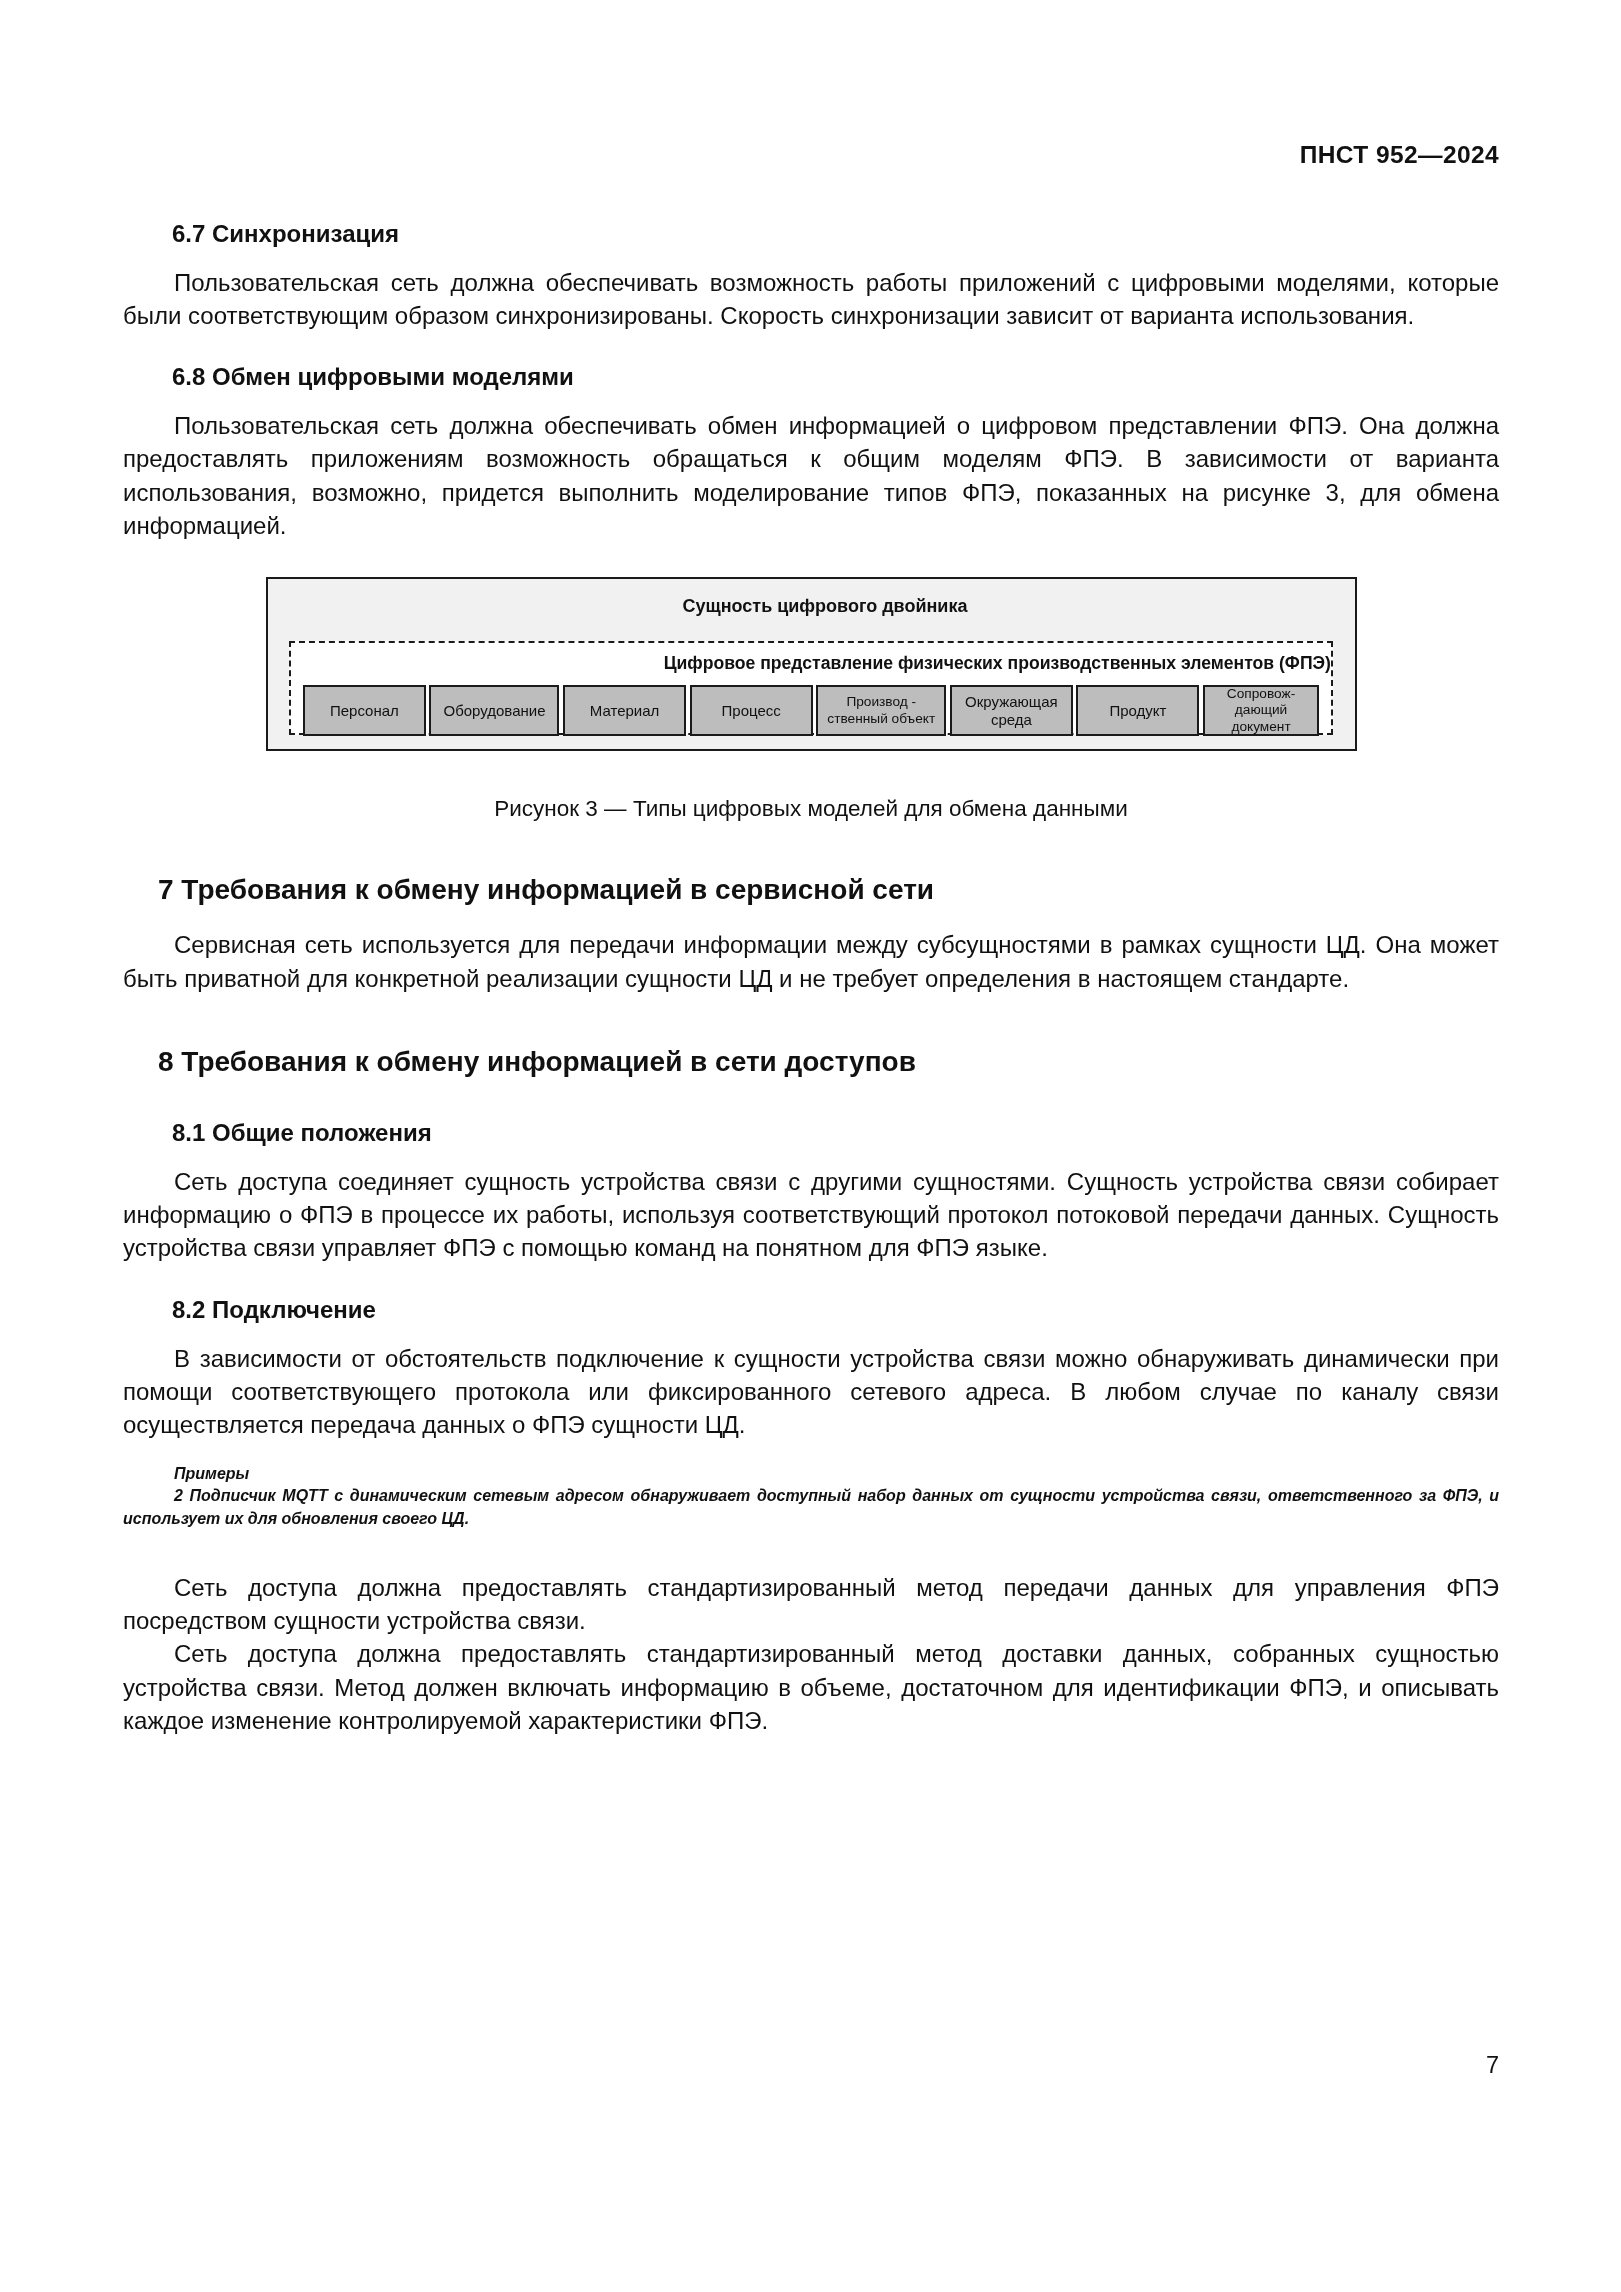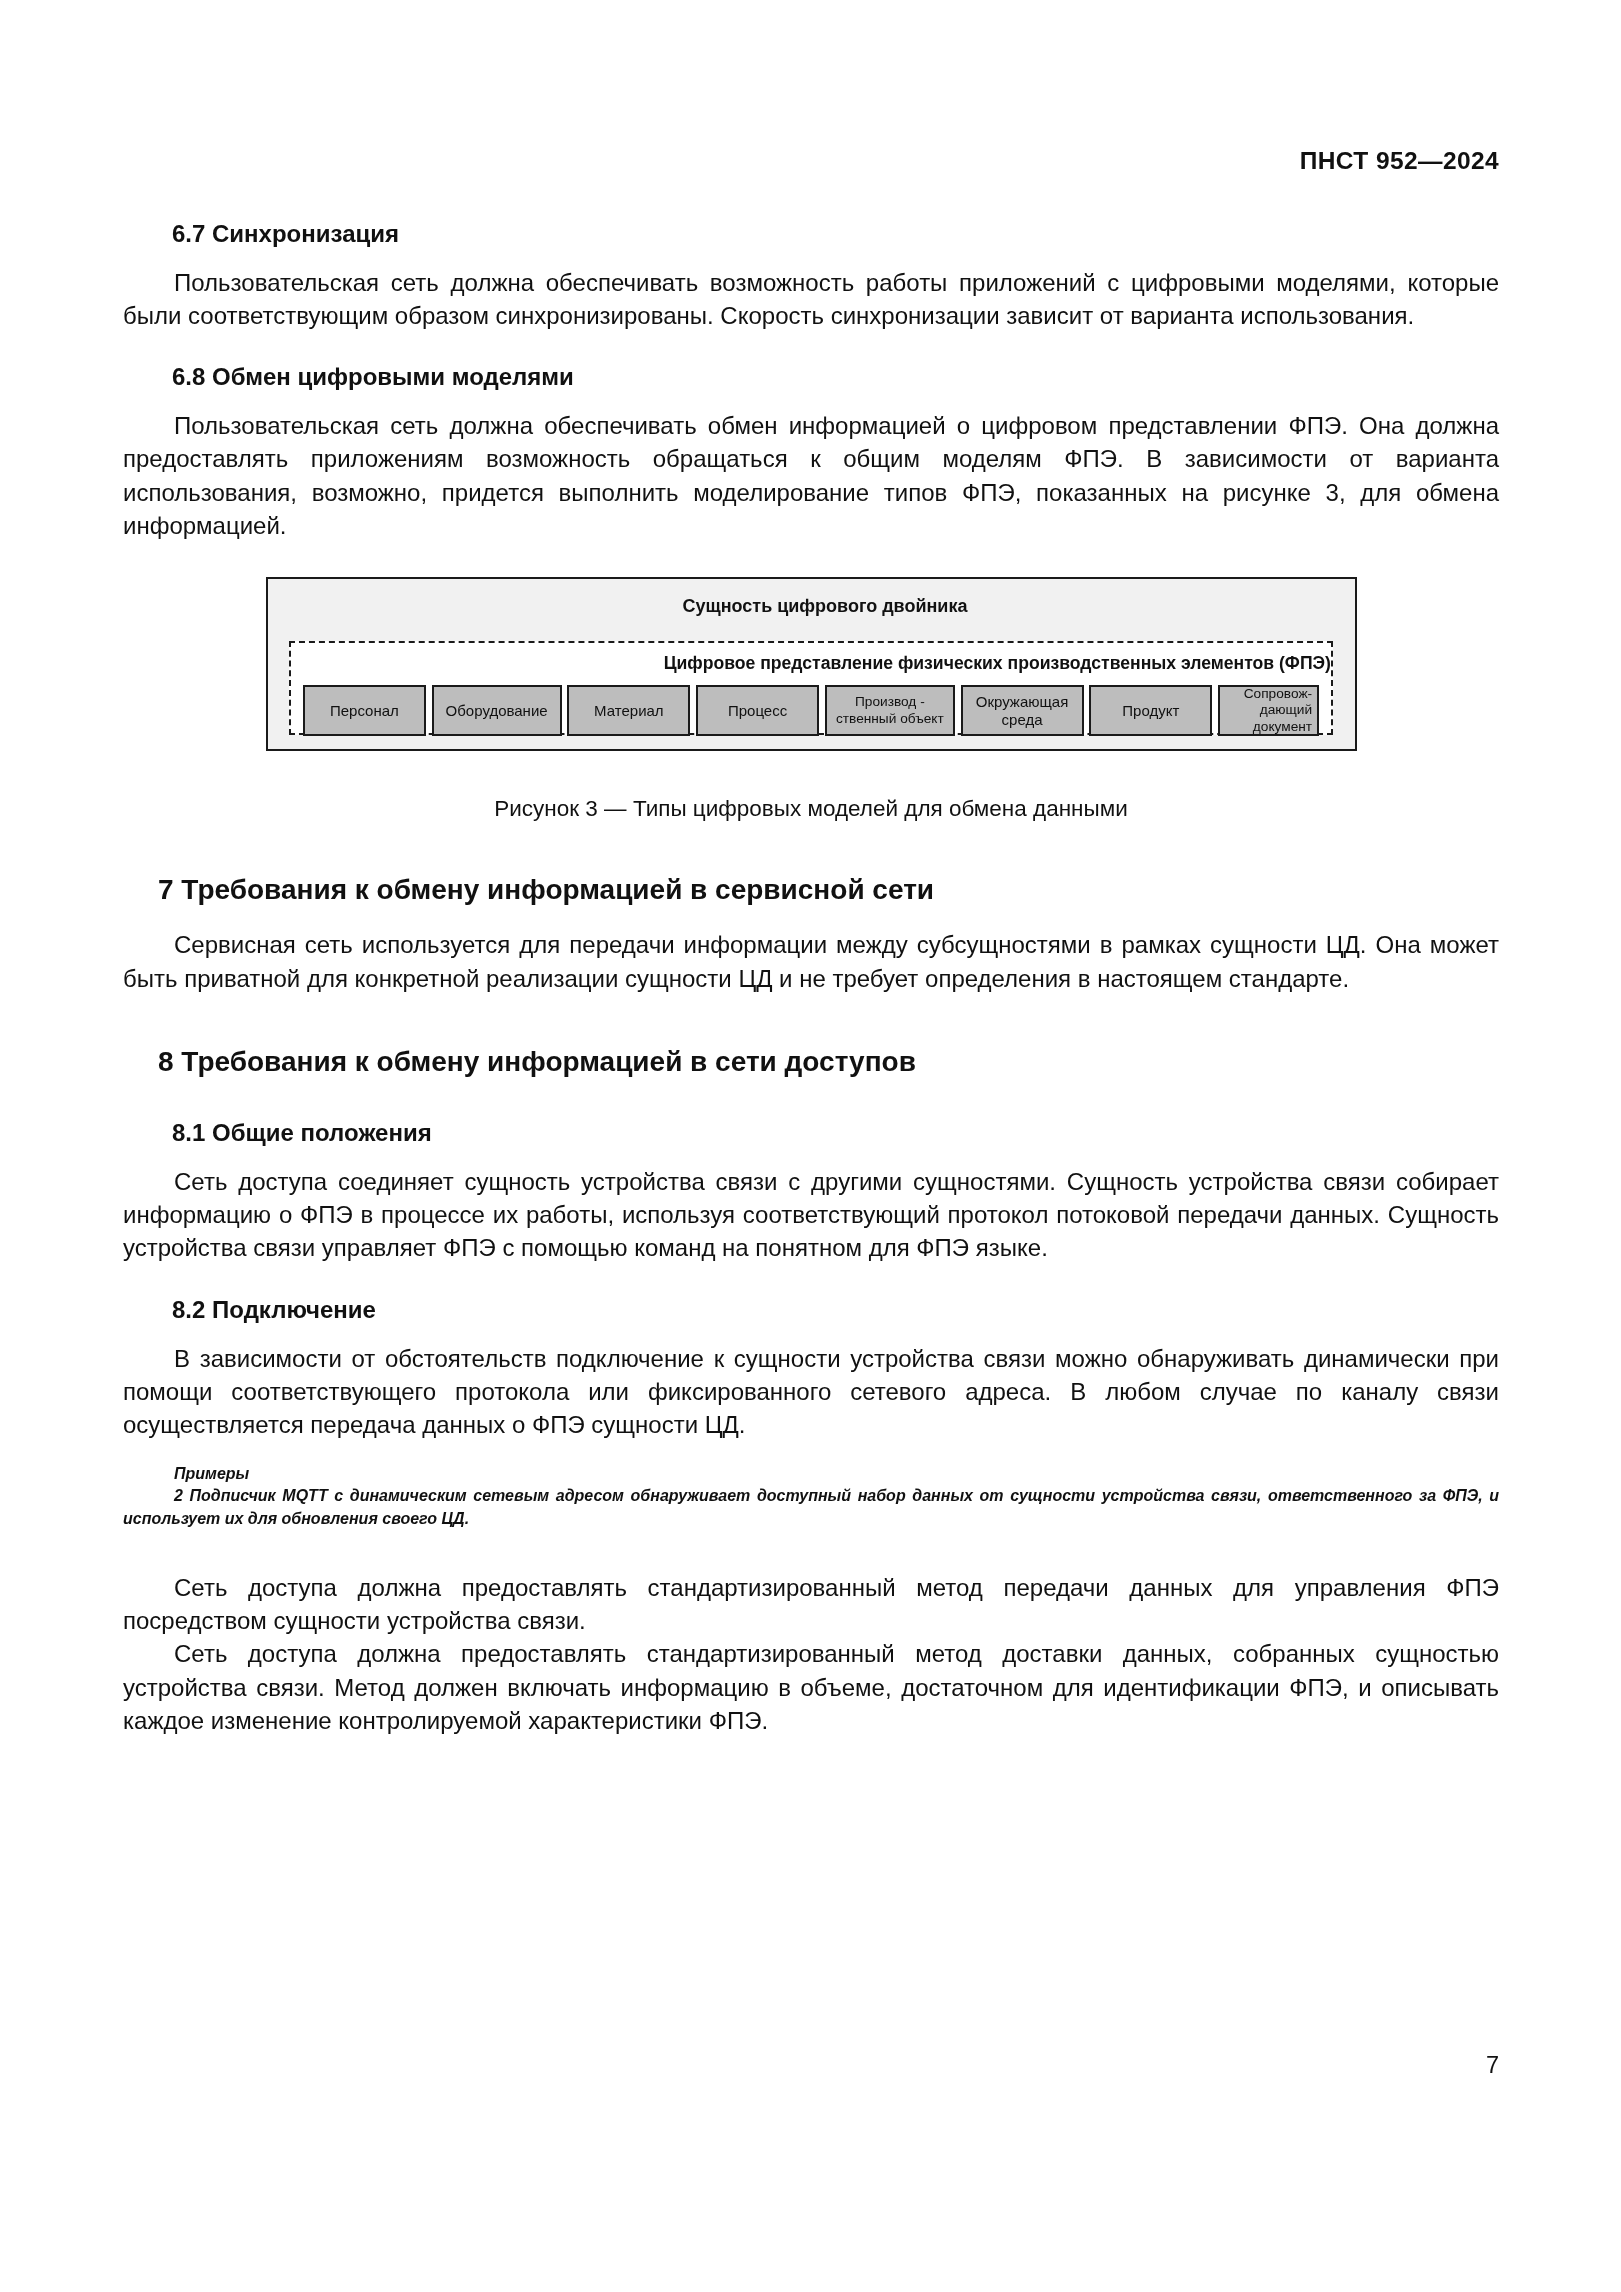--- a/index.html
+++ b/index.html
@@ -24,21 +24,21 @@
     position: absolute;
     left: 123px;
     top: 0;
     width: 1376px;
     height: 2293px;
   }
 
   
   .doc-header {
     position: absolute;
-    top: 147px;
+    top: 141px;
     right: 0;
     font-size: 24.5px;
     font-weight: bold;
     letter-spacing: 0.4px;
     white-space: nowrap;
   }
 
   
   .flow {
     position: absolute;
@@ -150,21 +150,21 @@
     display: flex;
     align-items: center;
     justify-content: center;
     text-align: center;
     font-size: 15px;
     line-height: 1.20;
     padding: 0 4.9px;
   }
   .elem-box.w-std   { width: 123px; }
   .elem-box.w-wide  { width: 130px; }
-  .elem-box.w-small { width: 101px; text-align: right; }
+  .elem-box.w-small { width: 116px; }
   .elem-box.sm      { font-size: 13.7px; }
 
   .fig-caption {
     text-align: center;
     font-size: 22.5px;
     margin-top: 43px;
     line-height: 1.3;
   }
 
   

